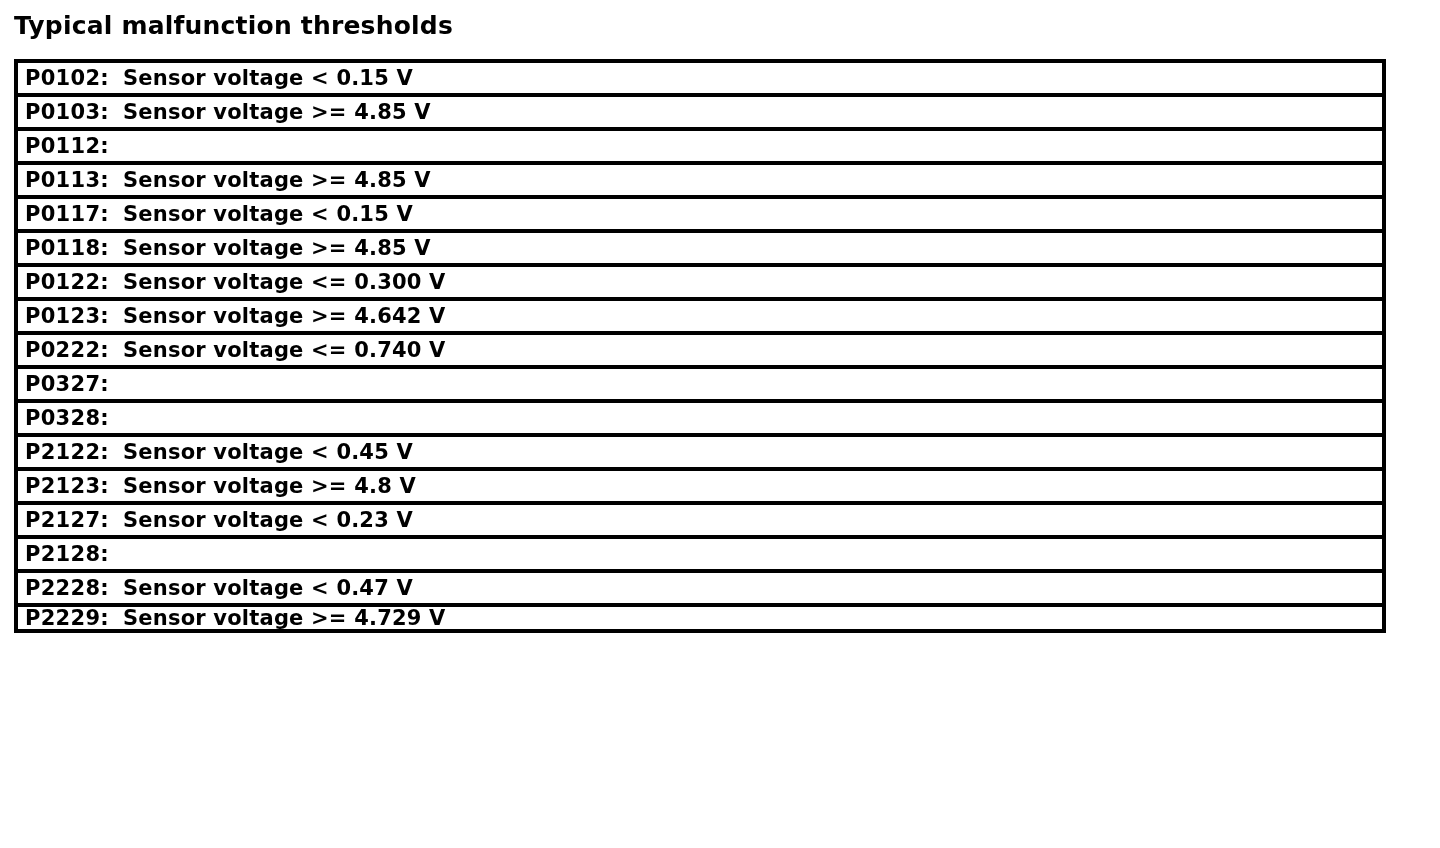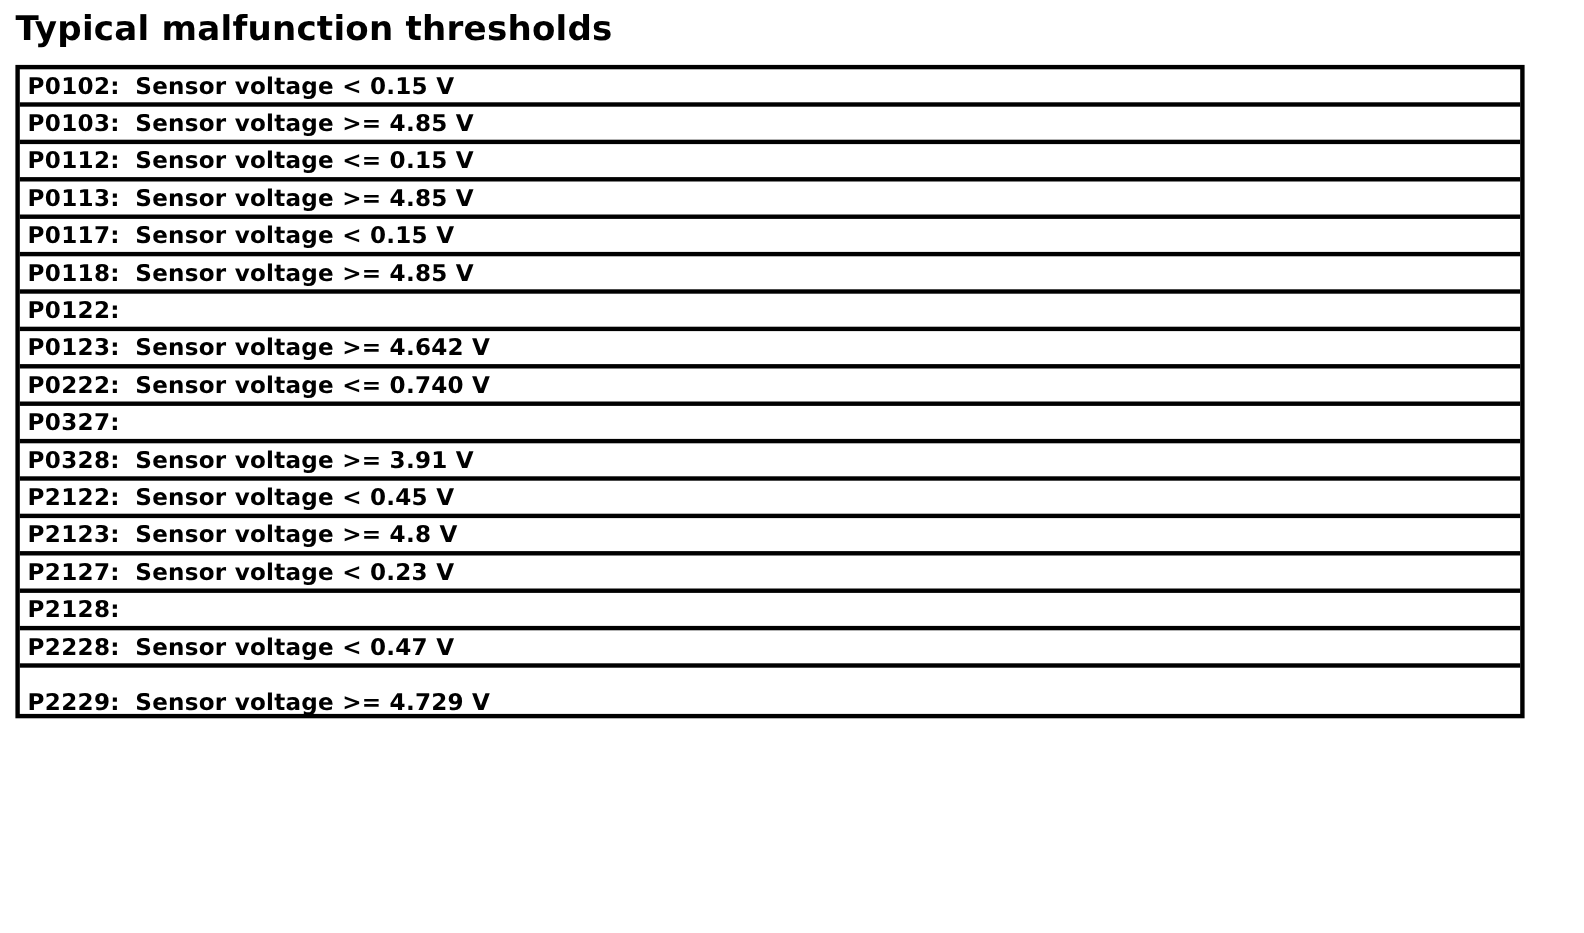--- a/index.html
+++ b/index.html
@@ -13,21 +13,21 @@
     color: #000000;
   }
   .page {
     position: relative;
     width: 1440px;
     height: 848px;
     background: #ffffff;
   }
   .page-title {
     margin: 12px 0 0 14px;
-    font-size: 31px;
+    font-size: 25px;
     line-height: 28px;
     font-weight: bold;
     letter-spacing: 0.2px;
   }
   .thresholds-table {
     box-sizing: border-box;
     margin: 19px 0 0 14px;
     width: 1372px;
     border: 4px solid #000000;
     background: #ffffff;
@@ -38,50 +38,49 @@
     border-bottom: 4px solid #000000;
     display: flex;
     align-items: center;
     padding-left: 7px;
     font-size: 21px;
     white-space: pre;
   }
   .row:last-child {
     border-bottom: none;
     height: 22px;
-    margin-top: 20px;
   }
   .code {
     font-weight: bold;
     padding-right: 14px;
     letter-spacing: 0.3px;
   }
   .desc {
     font-weight: bold;
     letter-spacing: 0.2px;
   }
 </style>
 </head>
 <body>
 
 <div class="page">
   <h1 class="page-title">Typical malfunction thresholds</h1>
 
   <div class="thresholds-table" id="thresholds-table">
       <div class="row"><span class="code">P0102:</span><span class="desc">Sensor voltage &lt; 0.15 V</span></div>
       <div class="row"><span class="code">P0103:</span><span class="desc">Sensor voltage &gt;= 4.85 V</span></div>
-      <div class="row"><span class="code">P0112:</span><span class="desc">Sensor voltage &lt;= 0.15 V</span></div>
+      <div class="row"><span class="code">P0112:</span></div>
       <div class="row"><span class="code">P0113:</span><span class="desc">Sensor voltage &gt;= 4.85 V</span></div>
       <div class="row"><span class="code">P0117:</span><span class="desc">Sensor voltage &lt; 0.15 V</span></div>
       <div class="row"><span class="code">P0118:</span><span class="desc">Sensor voltage &gt;= 4.85 V</span></div>
-      <div class="row"><span class="code">P0122:</span></div>
+      <div class="row"><span class="code">P0122:</span><span class="desc">Sensor voltage &lt;= 0.300 V</span></div>
       <div class="row"><span class="code">P0123:</span><span class="desc">Sensor voltage &gt;= 4.642 V</span></div>
       <div class="row"><span class="code">P0222:</span><span class="desc">Sensor voltage &lt;= 0.740 V</span></div>
       <div class="row"><span class="code">P0327:</span></div>
-      <div class="row"><span class="code">P0328:</span><span class="desc">Sensor voltage &gt;= 3.91 V</span></div>
+      <div class="row"><span class="code">P0328:</span></div>
       <div class="row"><span class="code">P2122:</span><span class="desc">Sensor voltage &lt; 0.45 V</span></div>
       <div class="row"><span class="code">P2123:</span><span class="desc">Sensor voltage &gt;= 4.8 V</span></div>
       <div class="row"><span class="code">P2127:</span><span class="desc">Sensor voltage &lt; 0.23 V</span></div>
       <div class="row"><span class="code">P2128:</span></div>
       <div class="row"><span class="code">P2228:</span><span class="desc">Sensor voltage &lt; 0.47 V</span></div>
       <div class="row"><span class="code">P2229:</span><span class="desc">Sensor voltage &gt;= 4.729 V</span></div>
     </div>
 </div>
 
 </body></html>

